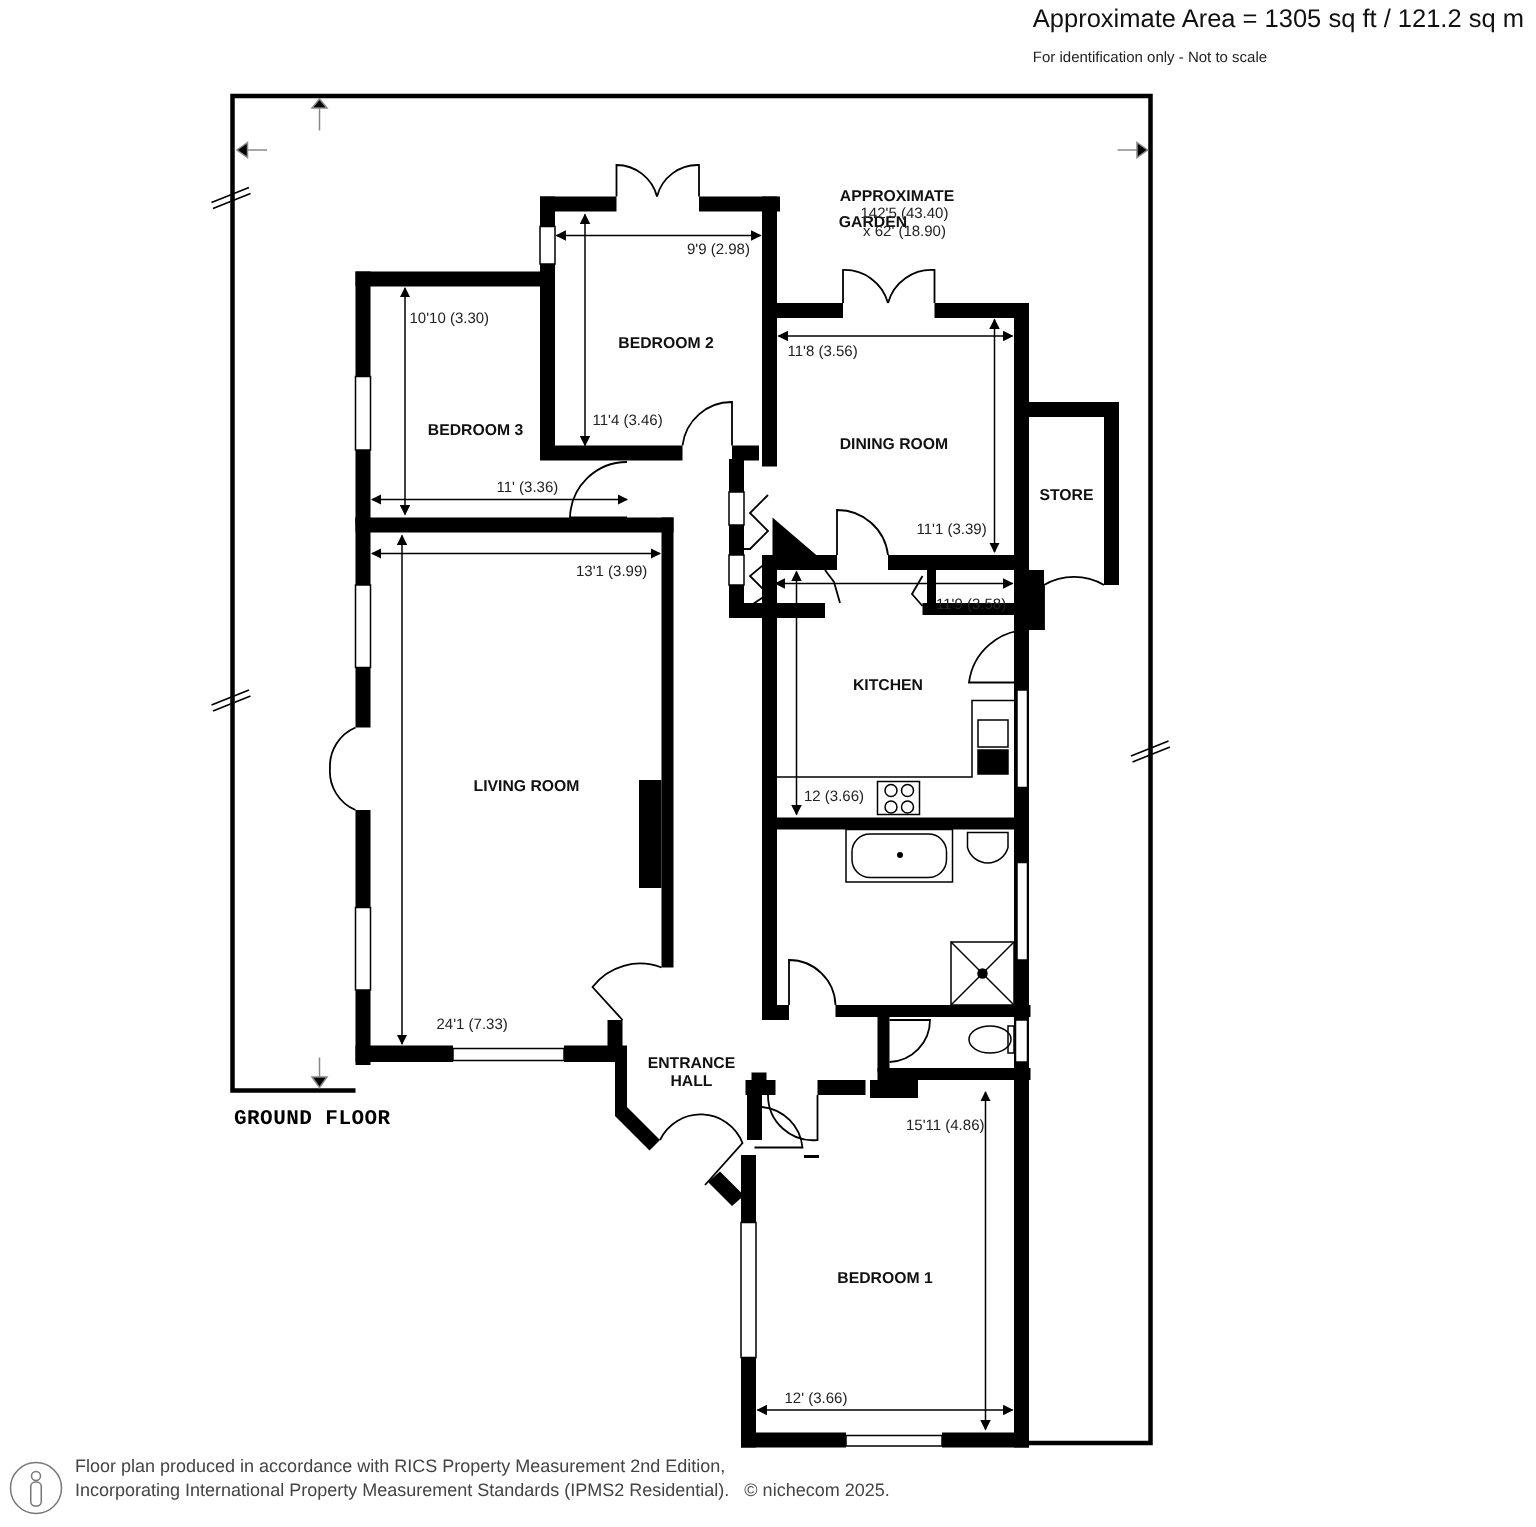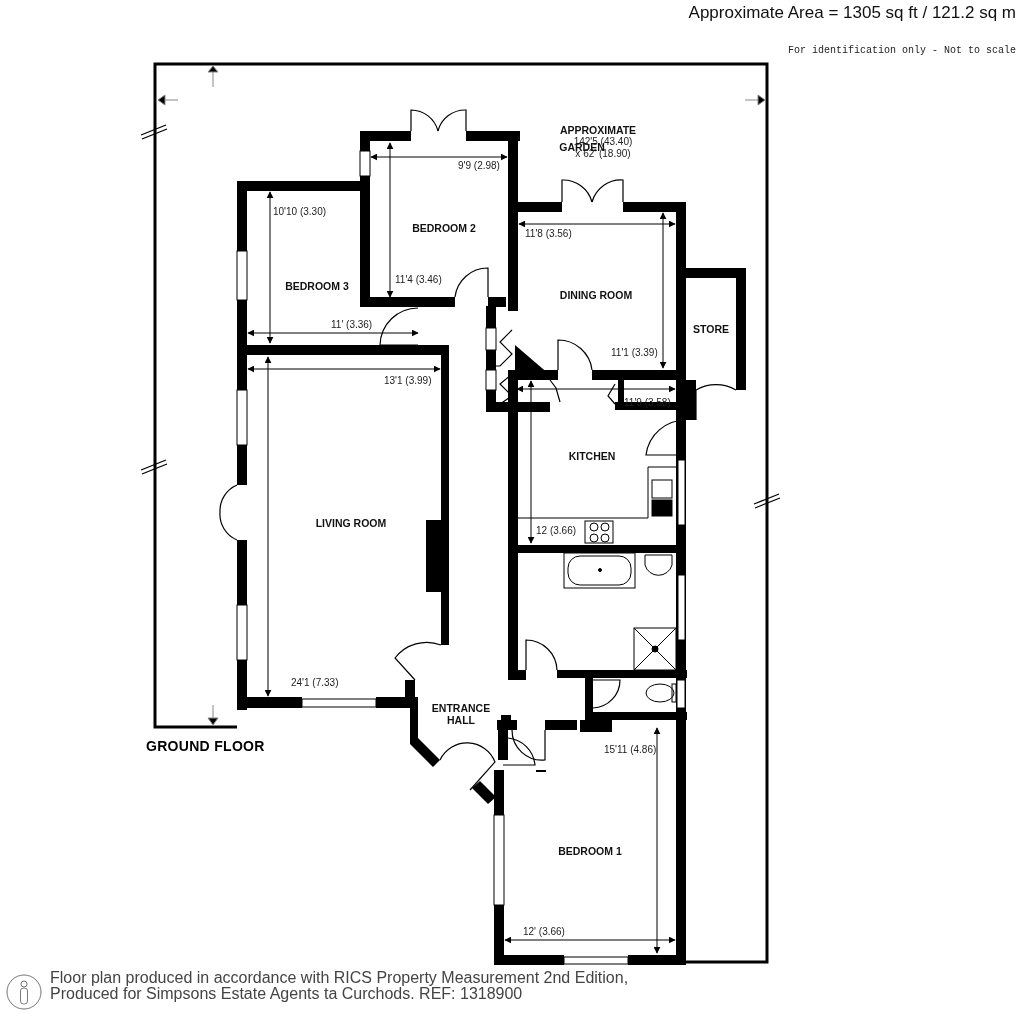--- a/index.html
+++ b/index.html
@@ -1,24 +1,24 @@
 <!DOCTYPE html>
 <html><head>
 <meta charset="utf-8">
 <style>
   html, body { margin:0; padding:0; background:#ffffff; }
   body { width:1024px; height:1018px; position:relative; overflow:hidden; font-family:"Liberation Sans", sans-serif; color:#000; }
-  .area-block { position:absolute; right:8px; top:2px; text-align:right; }
+  .area-block { position:absolute; right:8px; top:2px; }
   .area-line { font-size:17px; line-height:22px; color:#111; }
-  .disclaimer { font-size:10px; color:#222; margin-top:20px; line-height:14px;font-family:Liberation Mono, monospace; }
+  .disclaimer { font-size:10px; color:#222; margin-top:8px; line-height:14px; }
   svg.plan { position:absolute; left:0; top:0; }
   .room-label { font-family:"Liberation Sans", sans-serif; font-weight:bold; font-size:10.5px; fill:#111; }
   .dim { font-family:"Liberation Sans", sans-serif; font-size:10px; fill:#222; }
-  .floor-label { position:absolute; left:146px; top:738px; font-size:14px; font-weight:bold; letter-spacing:0.3px; }
-  .footer { position:absolute; left:50px; top:970px; font-size:16px; line-height:15.5px; color:#444; }
+  .floor-label { position:absolute; left:156px; top:738px; font-size:14px; font-weight:bold; letter-spacing:0.3px;font-family:Liberation Mono, monospace; }
+  .footer { position:absolute; left:50px; top:970px; font-size:12px; line-height:15.5px; color:#444; }
   .footer-icon { position:absolute; left:5px; top:973px; width:38px; height:38px; }
 </style>
 </head>
 <body>
 
 <div class="area-block">
   <div class="area-line">Approximate Area = 1305 sq ft / 121.2 sq m</div>
   <div class="disclaimer">For identification only - Not to scale</div>
 </div>
 
@@ -236,14 +236,14 @@
 
 <div class="floor-label">GROUND FLOOR</div>
 
 <svg class="footer-icon" viewBox="0 0 38 38">
   <circle cx="19" cy="19" r="17" fill="none" stroke="#777" stroke-width="1"></circle>
   <circle cx="19" cy="11" r="3" fill="none" stroke="#777" stroke-width="1"></circle>
   <rect x="15.5" y="15" width="7" height="16" rx="3" fill="none" stroke="#777" stroke-width="1"></rect>
 </svg>
 <div class="footer">
   <div>Floor plan produced in accordance with RICS Property Measurement 2nd Edition,</div>
-  <div>Produced for Simpsons Estate Agents ta Curchods.   REF: 1318900</div>
+  <div><span>Incorporating International Property Measurement Standards (IPMS2 Residential).</span>&nbsp;&nbsp;&nbsp;<span>© nichecom 2025.</span></div>
 </div>
 
 </body></html>

